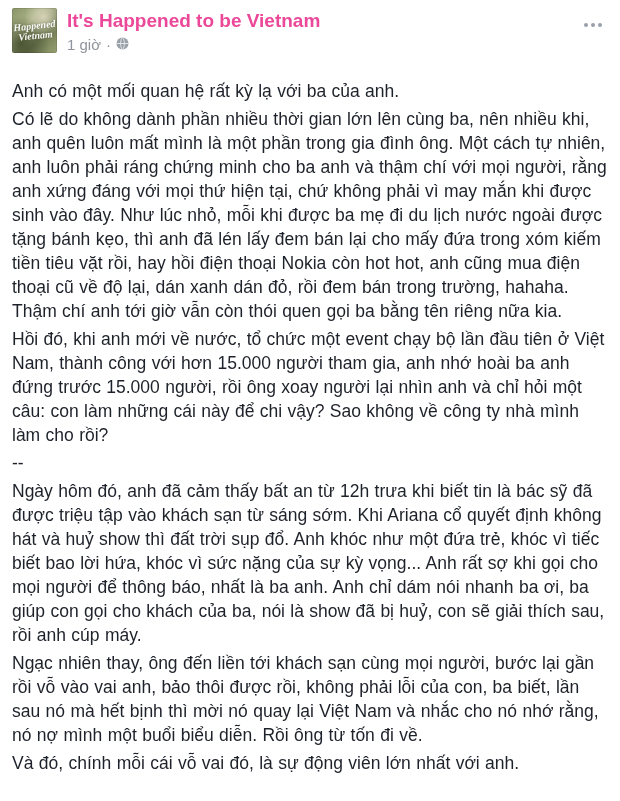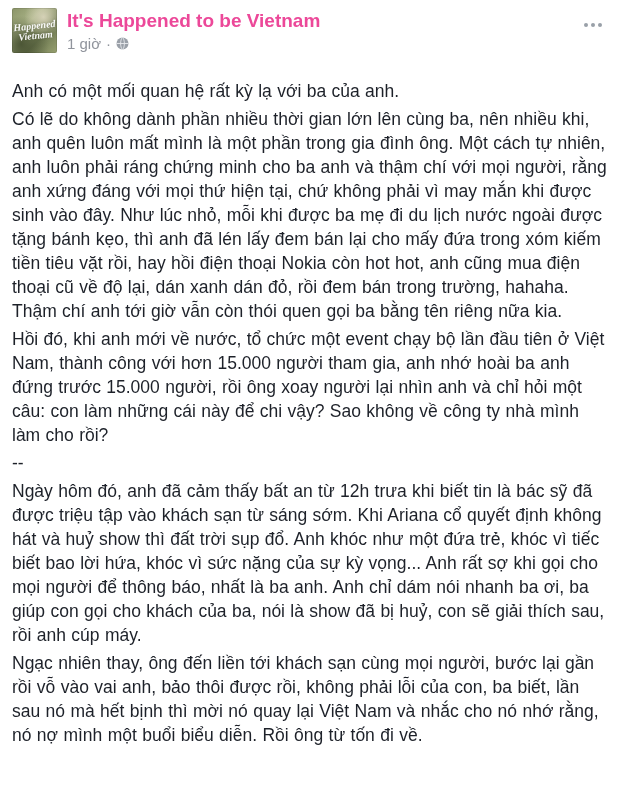--- a/index.html
+++ b/index.html
@@ -60,20 +60,21 @@
     font-weight: bold;
     font-size: 19px;
     line-height: 22px;
     text-decoration: none;
     cursor: pointer;
     display: inline-block;
   }
   .post-meta {
     margin-top: 3px;
     display: flex;
+    align-items: center;
     gap: 5px;
     color: #90949c;
     font-size: 15px;
     line-height: 18px;
   }
   .meta-timestamp { cursor: pointer; }
   .meta-sep { color: #90949c; }
   .globe-icon { display: inline-block; margin-top: 1px; }
   .menu-dots {
     position: absolute;
@@ -134,15 +135,16 @@
     </div>
   </div>
 
   <div class="post-content">
       <p>Anh có một mối quan hệ rất kỳ lạ với ba của anh.</p>
       <p>Có lẽ do không dành phần nhiều thời gian lớn lên cùng ba, nên nhiều khi, anh quên luôn mất mình là một phần trong gia đình ông. Một cách tự nhiên, anh luôn phải ráng chứng minh cho ba anh và thậm chí với mọi người, rằng anh xứng đáng với mọi thứ hiện tại, chứ không phải vì may mắn khi được sinh vào đây. Như lúc nhỏ, mỗi khi được ba mẹ đi du lịch nước ngoài được tặng bánh kẹo, thì anh đã lén lấy đem bán lại cho mấy đứa trong xóm kiếm tiền tiêu vặt rồi, hay hồi điện thoại Nokia còn hot hot, anh cũng mua điện thoại cũ về độ lại, dán xanh dán đỏ, rồi đem bán trong trường, hahaha. Thậm chí anh tới giờ vẫn còn thói quen gọi ba bằng tên riêng nữa kia.</p>
       <p>Hồi đó, khi anh mới về nước, tổ chức một event chạy bộ lần đầu tiên ở Việt Nam, thành công với hơn 15.000 người tham gia, anh nhớ hoài ba anh đứng trước 15.000 người, rồi ông xoay người lại nhìn anh và chỉ hỏi một câu: con làm những cái này để chi vậy? Sao không về công ty nhà mình làm cho rồi?</p>
       <p>--</p>
       <p>Ngày hôm đó, anh đã cảm thấy bất an từ 12h trưa khi biết tin là bác sỹ đã được triệu tập vào khách sạn từ sáng sớm. Khi Ariana cổ quyết định không hát và huỷ show thì đất trời sụp đổ. Anh khóc như một đứa trẻ, khóc vì tiếc biết bao lời hứa, khóc vì sức nặng của sự kỳ vọng... Anh rất sợ khi gọi cho mọi người để thông báo, nhất là ba anh. Anh chỉ dám nói nhanh ba ơi, ba giúp con gọi cho khách của ba, nói là show đã bị huỷ, con sẽ giải thích sau, rồi anh cúp máy.</p>
       <p>Ngạc nhiên thay, ông đến liền tới khách sạn cùng mọi người, bước lại gần rồi vỗ vào vai anh, bảo thôi được rồi, không phải lỗi của con, ba biết, lần sau nó mà hết bịnh thì mời nó quay lại Việt Nam và nhắc cho nó nhớ rằng, nó nợ mình một buổi biểu diễn. Rồi ông từ tốn đi về.</p>
+      <p>Và đó, chính mỗi cái vỗ vai đó, là sự động viên lớn nhất với anh.</p>
     </div>
 
 </div>
 
 </body></html>

